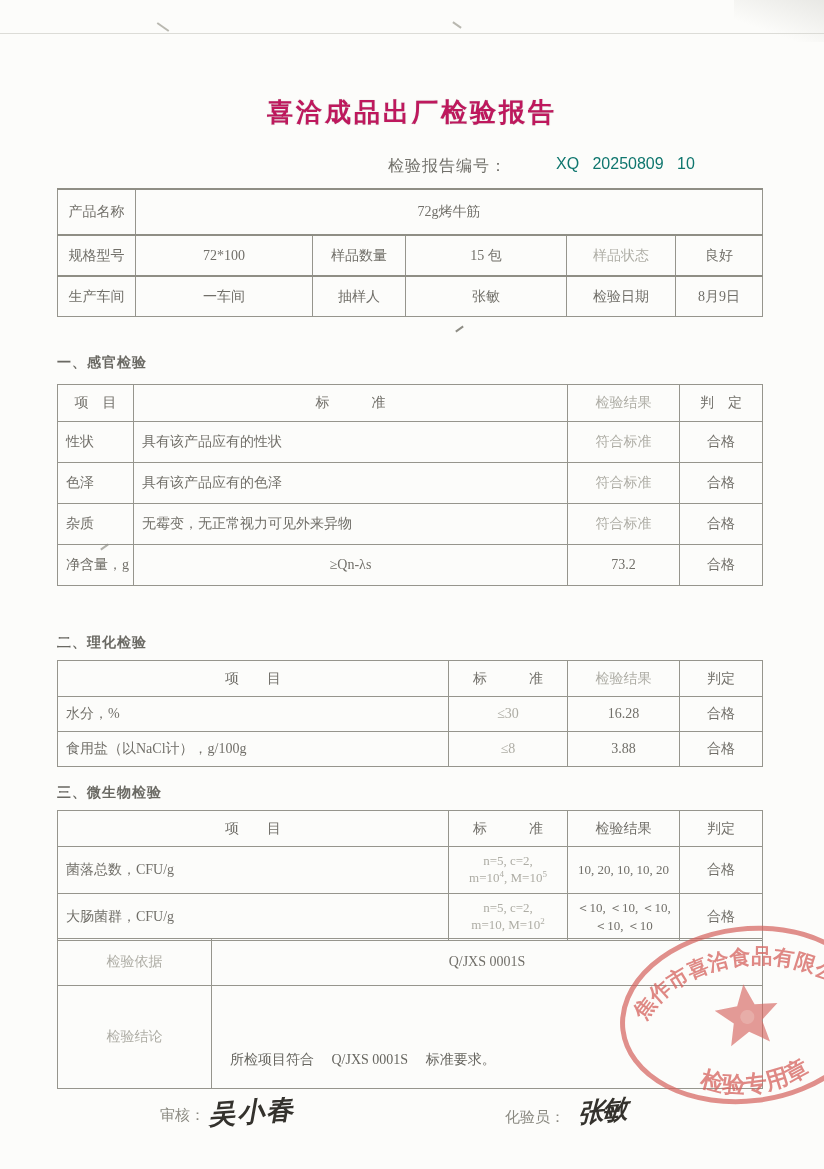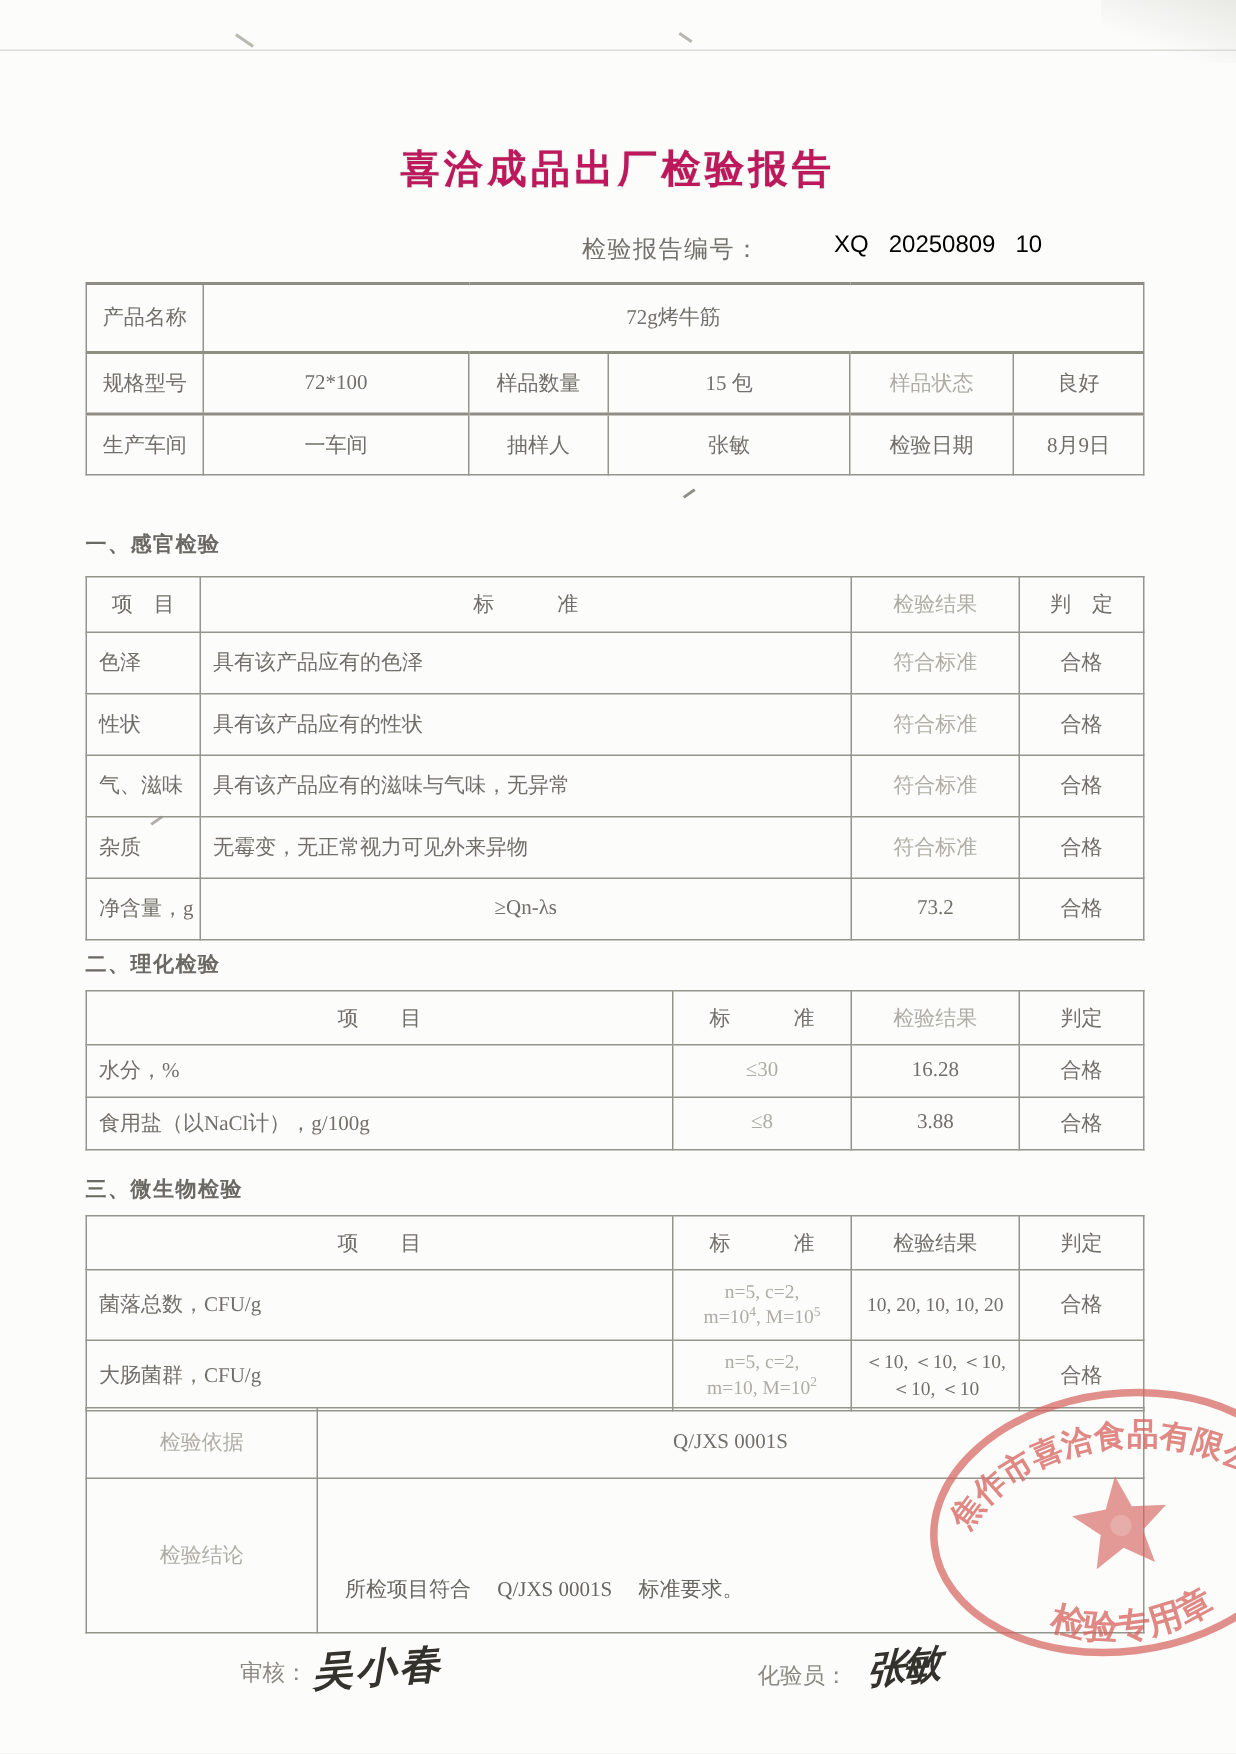--- a/index.html
+++ b/index.html
@@ -21,21 +21,21 @@
     position:absolute;top:95px;left:0;width:100%;text-align:center;
     font-size:26px;font-weight:bold;color:#be185d;letter-spacing:3px;
     font-family:"Liberation Sans","DejaVu Sans",sans-serif;
     text-shadow:0 0 1px rgba(110,109,103,.4);
   }
   .report-no{
     position:absolute;top:156px;left:0;width:100%;
     font-size:16px;color:#72716b;
   }
   .report-no .lbl{position:absolute;left:388px;top:0;letter-spacing:1px;}
-  .report-no .val{position:absolute;left:556px;top:-1px;color:#000000;
+  .report-no .val{position:absolute;left:556px;top:-1px;color:#0f766e;
     font-family:"Liberation Sans","DejaVu Sans",sans-serif;white-space:pre;}
 
   table{border-collapse:collapse;table-layout:fixed;}
   td{border:1px solid #96958d;font-size:14px;color:#716f69;
      text-align:center;vertical-align:middle;padding:2px 4px;overflow:hidden;}
   .tbl{position:absolute;left:57px;width:705px;}
   .tbl table{width:705px;}
   .t-info{top:188px;}
   .t-info td{border-top-width:2px;border-top-color:#8f8e85;}
   .t-info tr:first-child td{height:40px;}
@@ -137,34 +137,28 @@
           <col style="width:83px">
         </colgroup>
       <tbody>
           <tr style="height:37px">
         <td>项　目</td>
         <td>标　　　准</td>
         <td class="faint">检验结果</td>
         <td>判　定</td>
       </tr>
       <tr style="height:41px">
-        <td class="left">色泽</td>
-        <td class="left">具有该产品应有的色泽</td>
-        <td class="faint">符合标准</td>
-        <td>合格</td>
-      </tr>
-      <tr style="height:41px">
         <td class="left">性状</td>
         <td class="left">具有该产品应有的性状</td>
         <td class="faint">符合标准</td>
         <td>合格</td>
       </tr>
       <tr style="height:41px">
-        <td class="left">气、滋味</td>
-        <td class="left">具有该产品应有的滋味与气味，无异常</td>
+        <td class="left">色泽</td>
+        <td class="left">具有该产品应有的色泽</td>
         <td class="faint">符合标准</td>
         <td>合格</td>
       </tr>
       <tr style="height:41px">
         <td class="left">杂质</td>
         <td class="left">无霉变，无正常视力可见外来异物</td>
         <td class="faint">符合标准</td>
         <td>合格</td>
       </tr>
       <tr style="height:41px">

